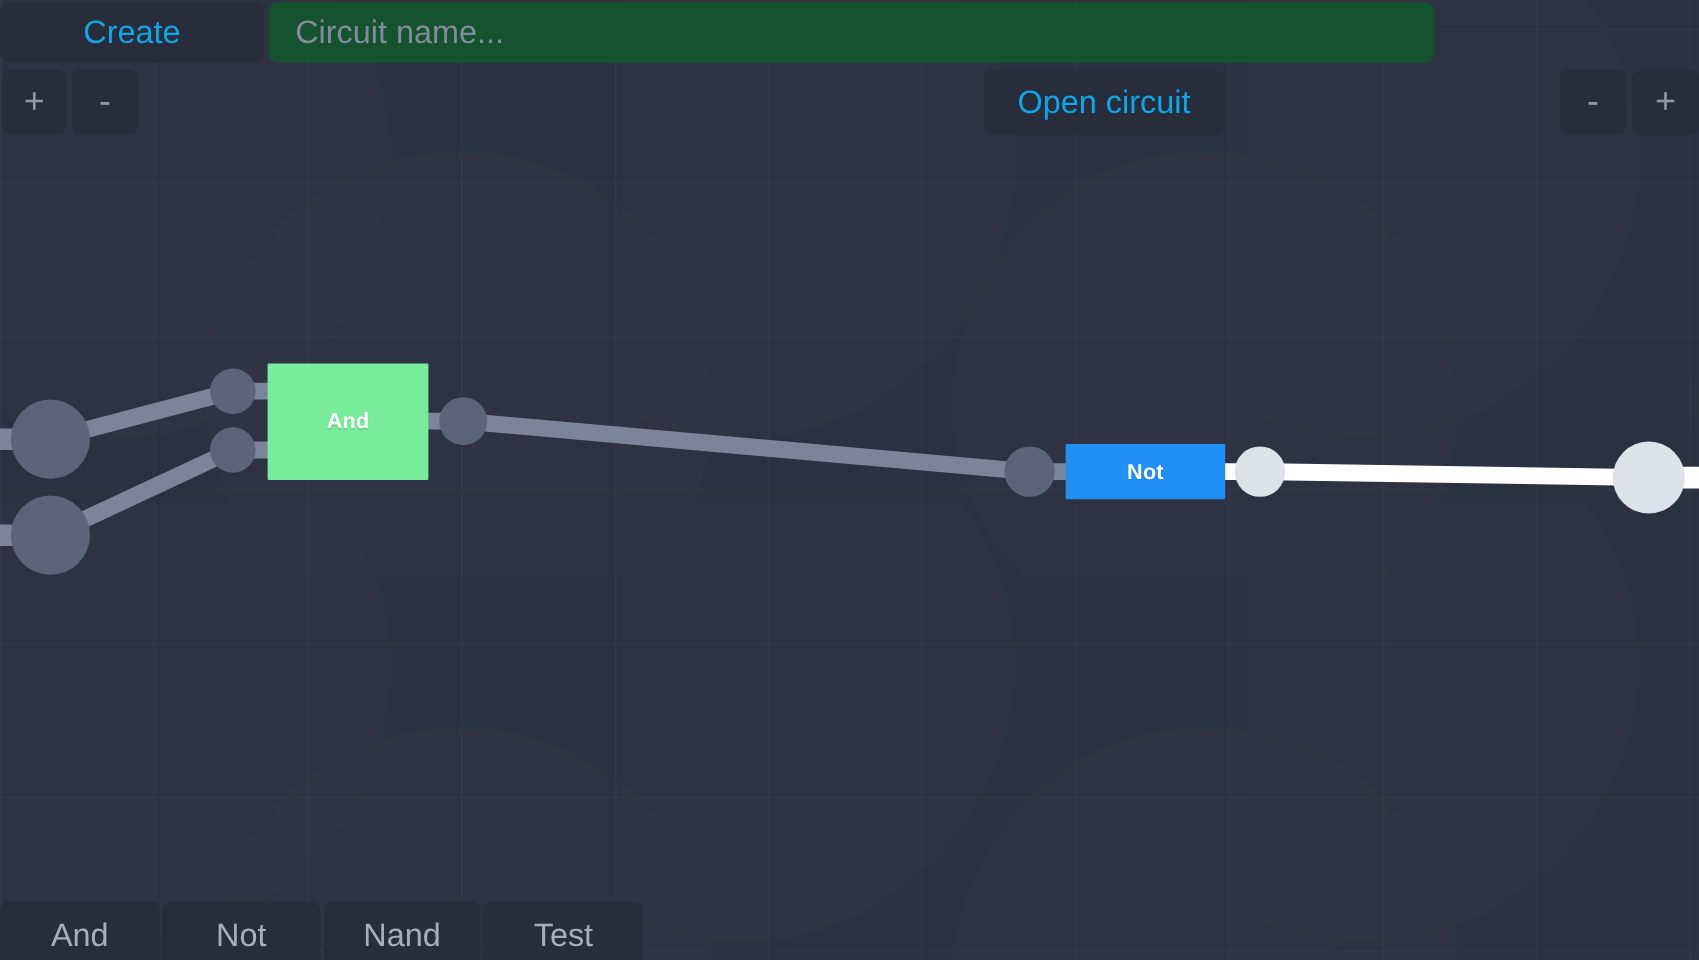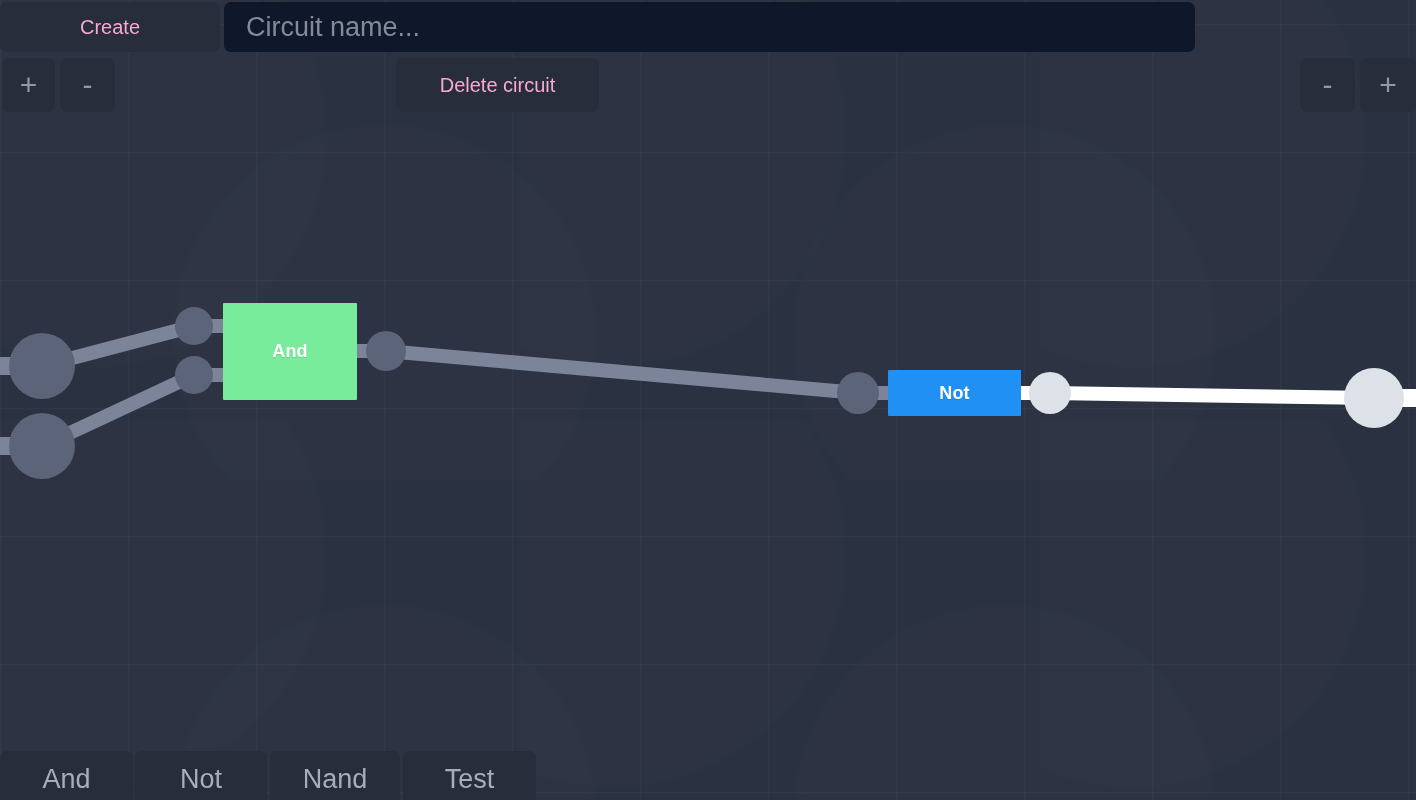--- a/index.html
+++ b/index.html
@@ -60,34 +60,34 @@
   
   .topbar{
     position:absolute; left:0; top:0; width:1416px; height:115px;
     z-index:5;
   }
   .btn{
     position:absolute;
     background:#272d3a;
     border:none;
     border-radius:7px;
-    color:#f9a8d4;
+    color:#0ea5e9;
     font-family:"Liberation Sans", sans-serif;
-    font-size:20px;
+    font-size:27px;
     font-weight:300;
     display:flex; align-items:center; justify-content:center;
     cursor:pointer;
     white-space:nowrap;
     line-height:1;
   }
   .btn.sym{ font-size:30px; color:#9199a8; }
 
   .nameinput{
     position:absolute;
-    background:#0f172a;
+    background:#14532d;
     border:none; border-radius:7px;
     color:#c9ced8;
     font-family:"Liberation Sans", sans-serif;
     font-size:27px; font-weight:300;
     padding:0 22px;
     outline:none;
   }
   .nameinput::placeholder{ color:#838b9b; font-weight:300; }
 
   
@@ -147,23 +147,23 @@
 
     <button class="btn" style="left:0px;  top:2px;  width:220px; height:50px;">Create</button>
 
     <input class="nameinput" style="left: 224px; top: 2px; width: 971px; height: 50px;" value="" placeholder="Circuit name...">
 
 
     <button class="btn sym" style="left:2px;  top:58px; width:53px; height:54px;">+</button>
 
     <button class="btn sym" style="left:60px; top:58px; width:55px; height:54px;">-</button>
 
-    <button class="btn" style="left:396px; top:58px; width:203px; height:54px;">Delete circuit</button>
 
 
+    <button class="btn" style="left:820px; top:58px; width:200px; height:54px;">Open circuit</button>
 
     <button class="btn sym" style="left:1300px; top:58px; width:55px; height:54px;">-</button>
 
     <button class="btn sym" style="left:1360px; top:58px; width:56px; height:54px;">+</button>
   </div>
 
   <div class="bottombar">
     <button class="bbtn" style="left:0px;   width:133px;">And</button>
     <button class="bbtn" style="left:135px; width:132px;">Not</button>
     <button class="bbtn" style="left:270px; width:130px;">Nand</button>

